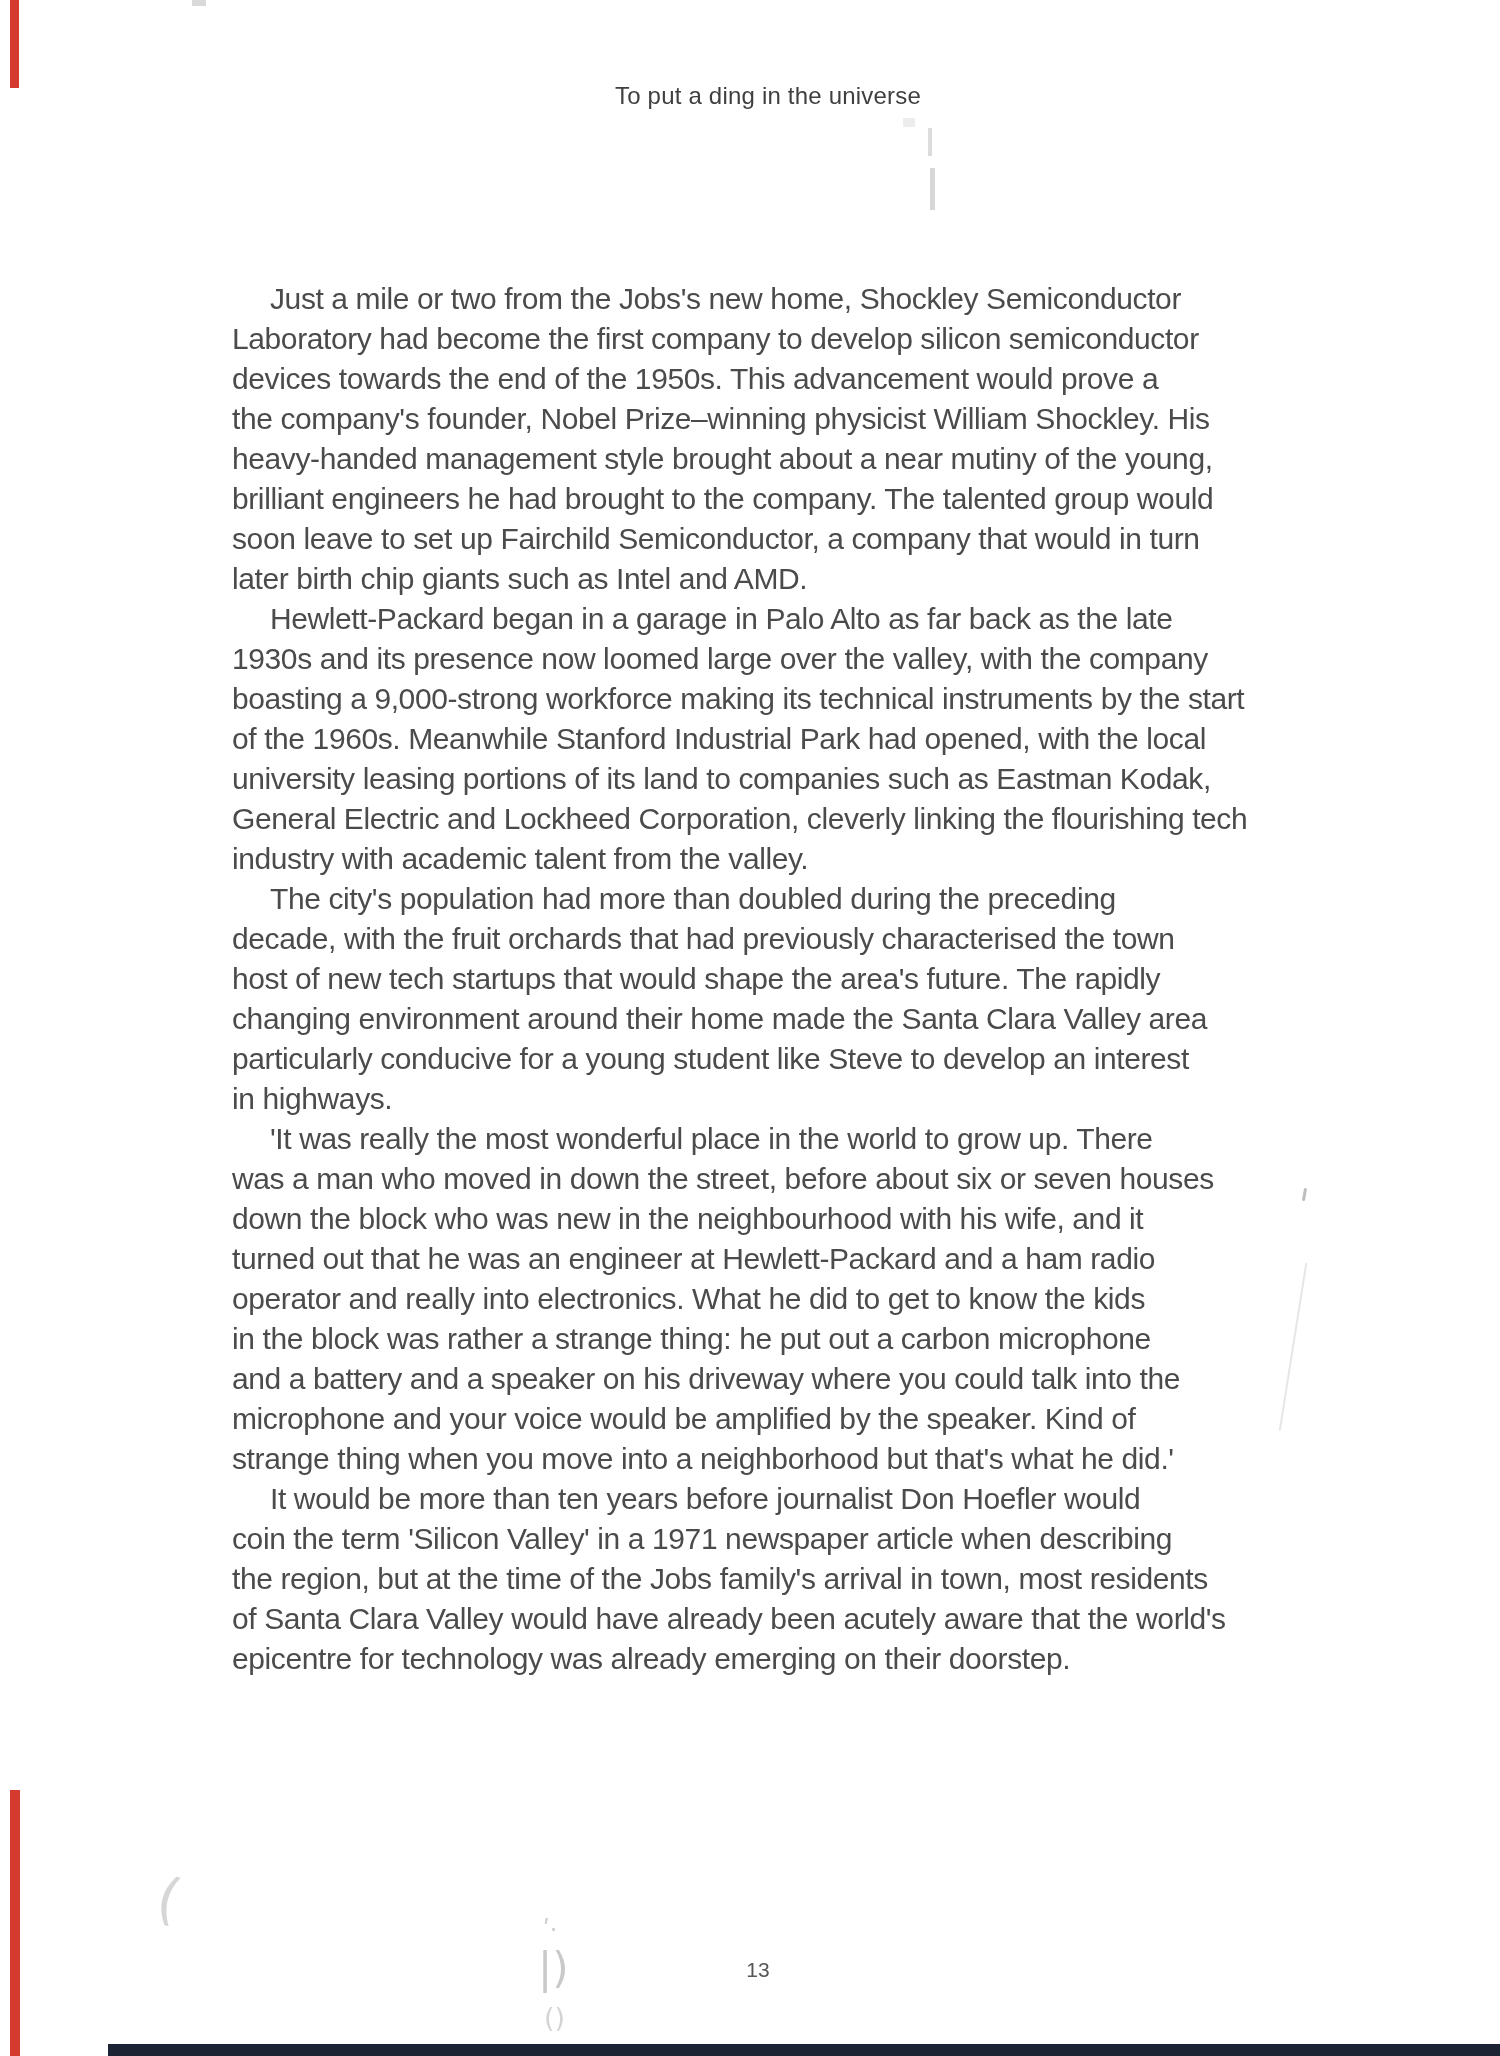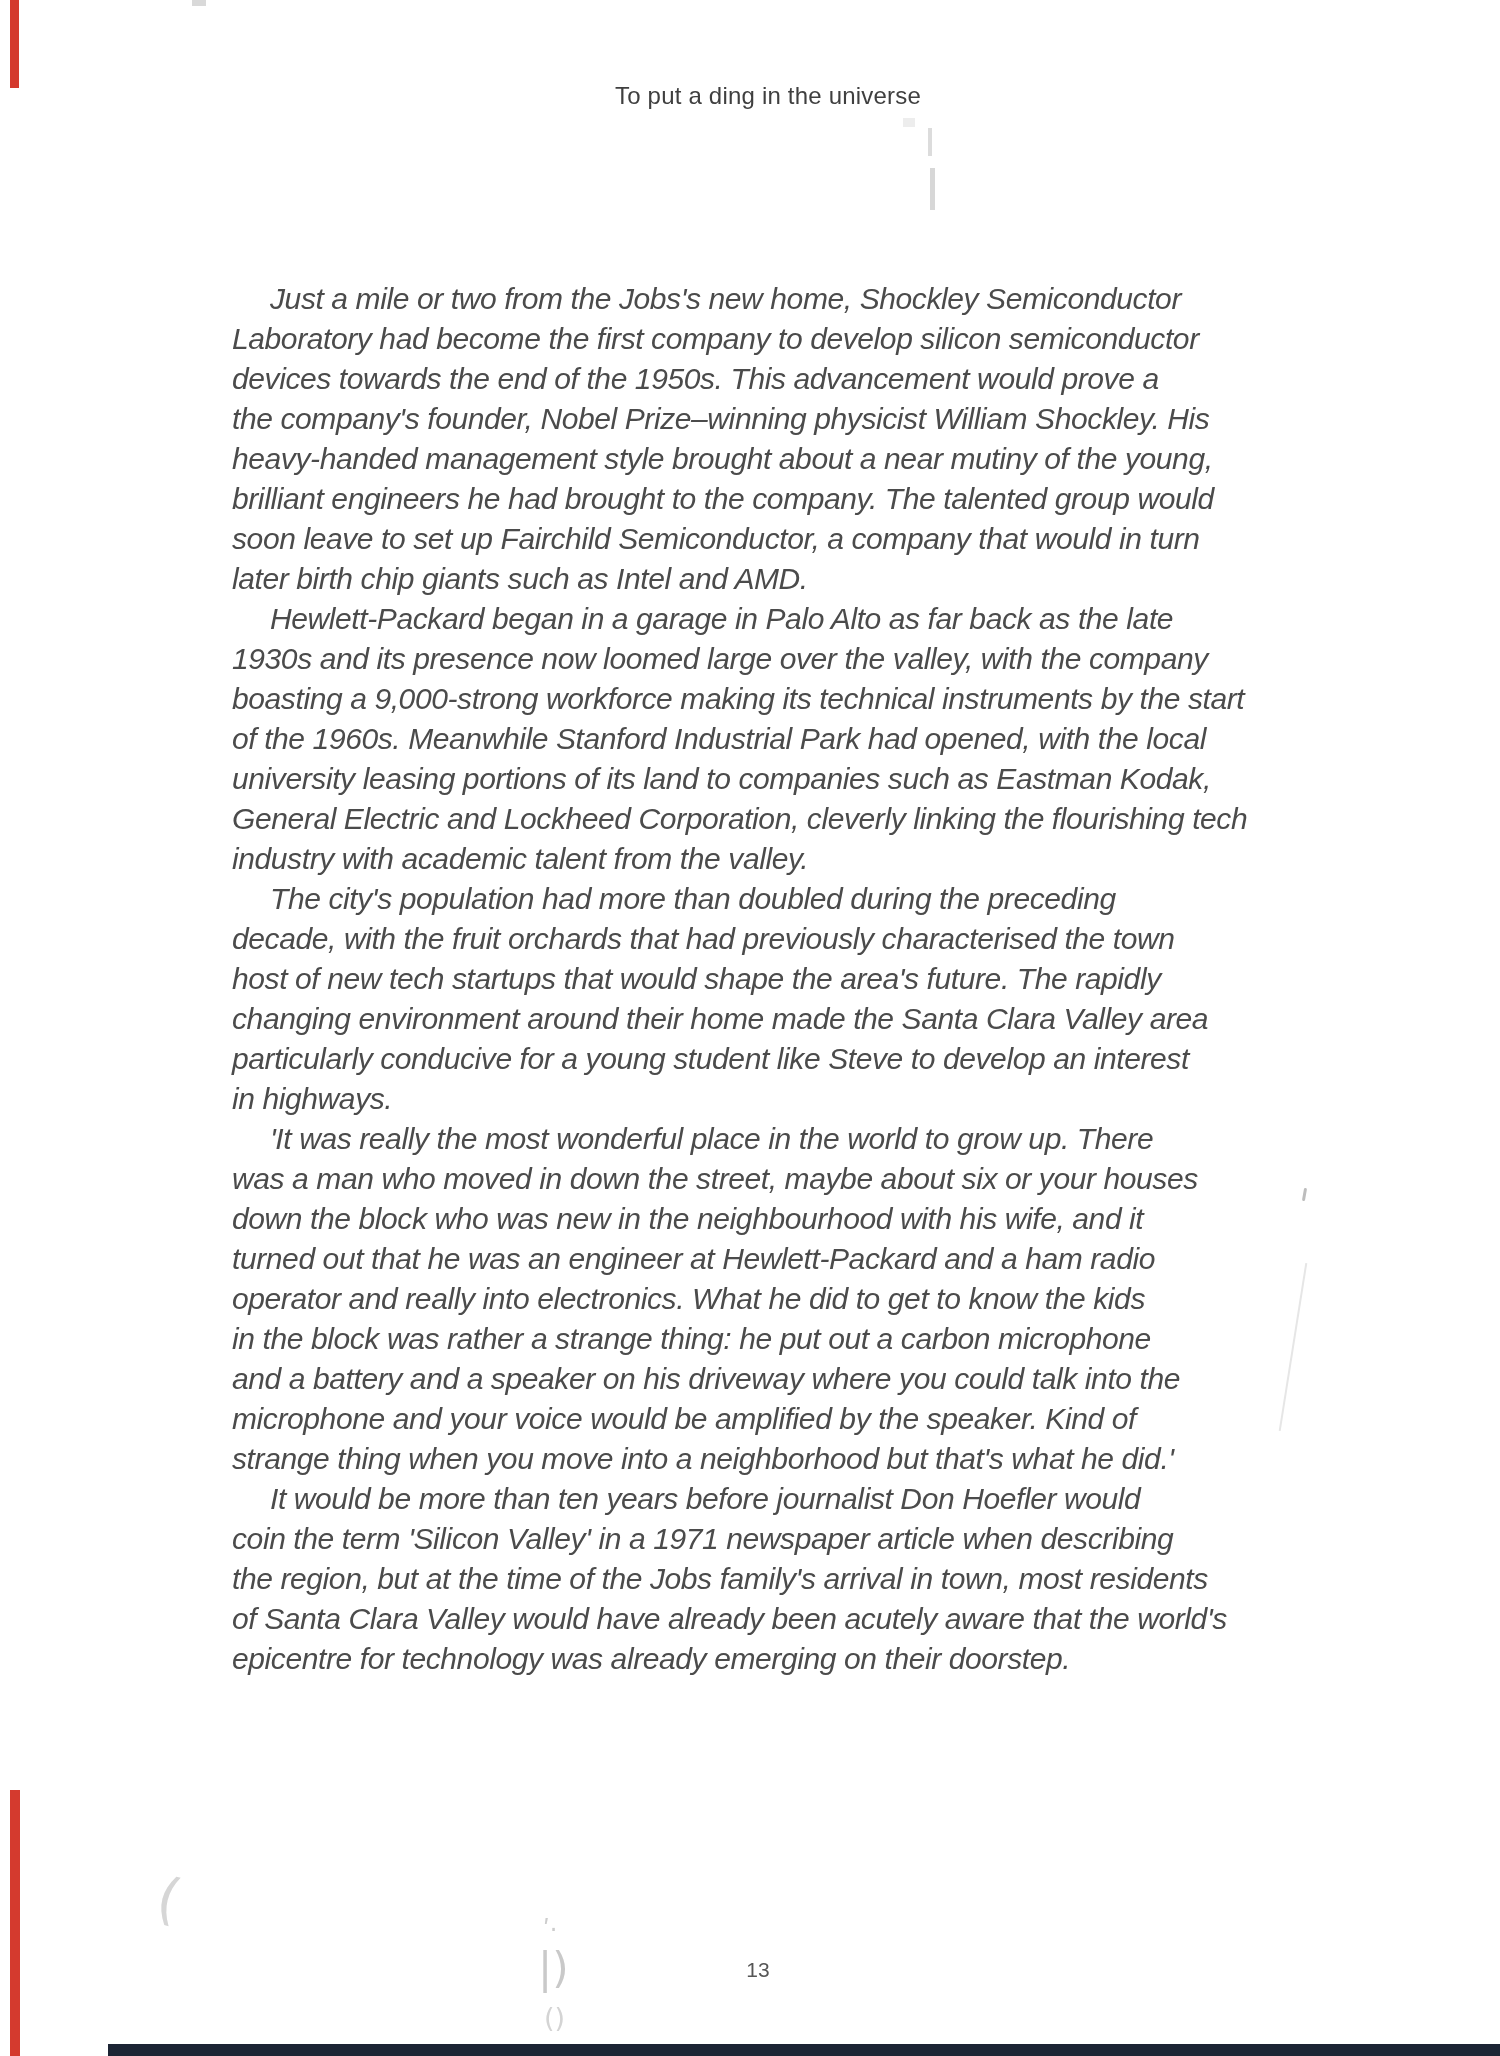--- a/index.html
+++ b/index.html
@@ -17,21 +17,21 @@
     transform:translateX(18px);
     font-size:24px;letter-spacing:0.2px;
     color:#3f3f3f;
   }
   
   .body-text{
     position:absolute;top:279px;left:232px;width:1160px;
     font-size:30px;line-height:40px;letter-spacing:-0.4px;
     color:#4b4b4b;
   }
-  .text-line{white-space:nowrap;height:40px;font-style:italic;}
+  .text-line{white-space:nowrap;height:40px;}
   .text-line.indent{padding-left:38px;}
   
   .page-number{
     position:absolute;top:1958px;left:0;right:0;
     text-align:center;transform:translateX(8px);
     font-size:21px;color:#565656;
   }
   
   .edge-red-top{position:absolute;left:10px;top:0;width:9px;height:88px;}
   .edge-red-bottom{position:absolute;left:10px;top:1790px;width:10px;height:266px;}
@@ -91,21 +91,21 @@
       <div class="text-line">university leasing portions of its land to companies such as Eastman Kodak,</div>
       <div class="text-line">General Electric and Lockheed Corporation, cleverly linking the flourishing tech</div>
       <div class="text-line">industry with academic talent from the valley.</div>
       <div class="text-line indent">The city's population had more than doubled during the preceding</div>
       <div class="text-line">decade, with the fruit orchards that had previously characterised the town</div>
       <div class="text-line">host of new tech startups that would shape the area's future. The rapidly</div>
       <div class="text-line">changing environment around their home made the Santa Clara Valley area</div>
       <div class="text-line">particularly conducive for a young student like Steve to develop an interest</div>
       <div class="text-line">in highways.</div>
       <div class="text-line indent">'It was really the most wonderful place in the world to grow up. There</div>
-      <div class="text-line">was a man who moved in down the street, maybe about six or your houses</div>
+      <div class="text-line">was a man who moved in down the street, before about six or seven houses</div>
       <div class="text-line">down the block who was new in the neighbourhood with his wife, and it</div>
       <div class="text-line">turned out that he was an engineer at Hewlett-Packard and a ham radio</div>
       <div class="text-line">operator and really into electronics. What he did to get to know the kids</div>
       <div class="text-line">in the block was rather a strange thing: he put out a carbon microphone</div>
       <div class="text-line">and a battery and a speaker on his driveway where you could talk into the</div>
       <div class="text-line">microphone and your voice would be amplified by the speaker. Kind of</div>
       <div class="text-line">strange thing when you move into a neighborhood but that's what he did.'</div>
       <div class="text-line indent">It would be more than ten years before journalist Don Hoefler would</div>
       <div class="text-line">coin the term 'Silicon Valley' in a 1971 newspaper article when describing</div>
       <div class="text-line">the region, but at the time of the Jobs family's arrival in town, most residents</div>

